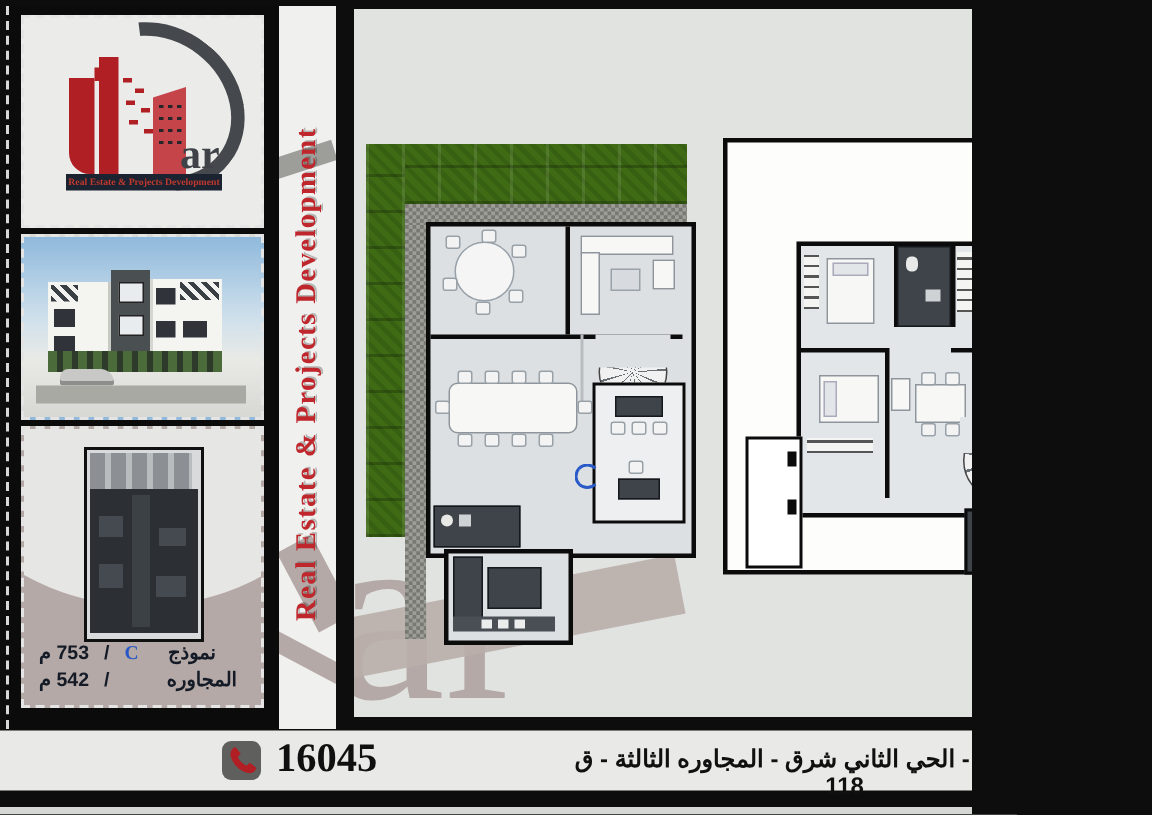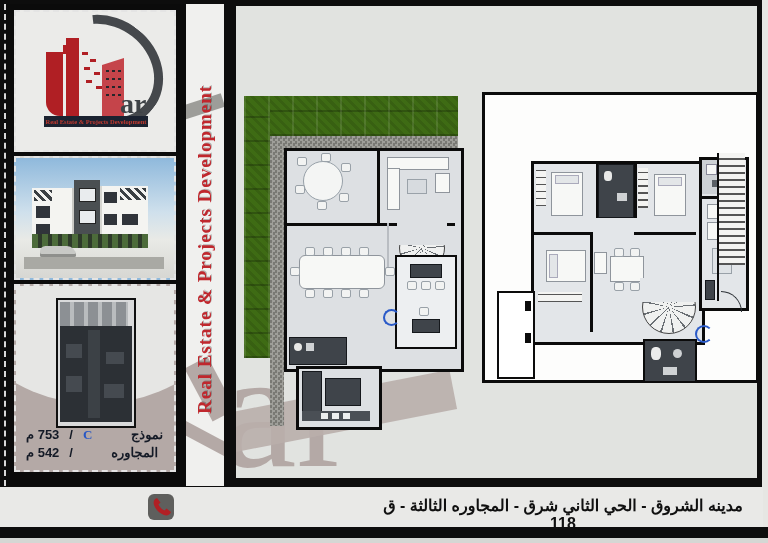--- a/index.html
+++ b/index.html
@@ -1,16 +1,16 @@
 <!DOCTYPE html>
 <html><head>
 <meta charset="utf-8">
 <style>
   html,body{margin:0;padding:0;background:#0d0d0d;}
-  #stage{position:relative;width:768px;height:543px;background:#0d0d0d;overflow:hidden;
+  #stage{position:relative;width:648px;height:543px;background:#0d0d0d;overflow:hidden;
          font-family:"Liberation Sans",sans-serif;}
   .abs{position:absolute;}
   .texgrid{background-image:
       repeating-linear-gradient(0deg,rgba(0,0,0,.06) 0 1px,transparent 1px 3px),
       repeating-linear-gradient(90deg,rgba(0,0,0,.06) 0 1px,transparent 1px 3px);}
   
   #filmstrip{left:4px;top:4px;width:182px;height:482px;background:#0b0b0b;
              border-left:2px dashed #d8d8d8;border-right:2px dashed #d8d8d8;}
   .panel{position:absolute;left:8px;width:158px;border:2px dashed #e4e4e4;background:#ebebe9;overflow:hidden;}
   
@@ -133,21 +133,21 @@
         <div class="abs" style="left:8px;top:44px;width:16px;height:14px;background:#454a50;"></div>
         <div class="abs" style="left:48px;top:52px;width:18px;height:12px;background:#454a50;"></div>
         <div class="abs" style="left:8px;top:76px;width:16px;height:16px;background:#454a50;"></div>
         <div class="abs" style="left:46px;top:84px;width:20px;height:14px;background:#454a50;"></div>
       </div>
 
       <div class="thumbrow" style="top:140px;">
         <span style="direction:rtl;unicode-bidi:bidi-override;"><span>357 م</span></span>
         <span class="sep" style="margin:0 8px;">/</span>
         <span class="bluec">C</span>
-        <span style="margin-right:1px;margin-left:auto;direction:rtl;">نموذج</span>
+        <span style="margin-right:20px;margin-left:auto;direction:rtl;">نموذج</span>
       </div>
       <div class="thumbrow" style="top:158px;">
         <span style="direction:rtl;unicode-bidi:bidi-override;"><span>245 م</span></span>
         <span class="sep" style="margin:0 8px;">/</span>
         <span style="margin-right:6px;margin-left:auto;direction:rtl;">المجاوره</span>
       </div>
     </div>
   </div>
 
   <div id="vstrip" class="abs texgrid">
@@ -298,17 +298,18 @@
   </div>
 
   <div class="abs" style="left:762px;top:0;width:6px;height:543px;background:#e6e6e3;"></div>
 
   <div id="footer" class="abs texgrid">
     <div class="abs" style="left:148px;top:7px;width:26px;height:26px;background:#5f5f5d;border-radius:6px;">
       <svg width="26" height="26" viewBox="0 0 26 26">
         <path d="M9 4c-3 1-4 4-3 7 1.5 4.5 5.5 8.5 10 10 3 1 6 0 7-3l-4.5-3.5-2 2c-2.5-1-5-3.5-6-6l2-2L9 4z" fill="#b11f24"></path>
       </svg>
     </div>
+    <div id="phone-num" class="abs" style="left:184px;top:3px;">16045</div>
     <div id="addr" class="abs" style="left:370px;top:9px;width:386px;text-align:center;">مدينه الشروق - الحي الثاني شرق - المجاوره الثالثة - ق 118</div>
   </div>
   <div class="abs blkband" style="left:0;top:527px;width:768px;height:11px;"></div>
   <div class="abs" style="left:0;top:538px;width:768px;height:5px;background:#d5d7d4;"></div>
 </div>
 
 </body></html>

